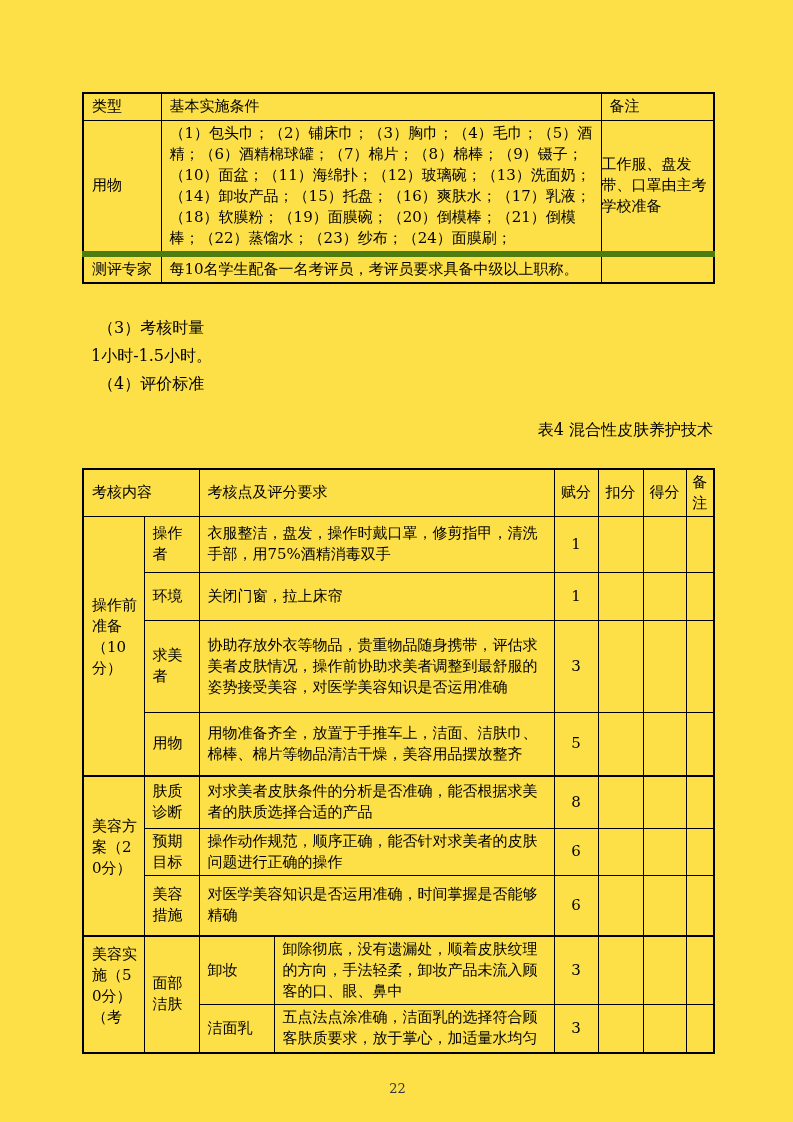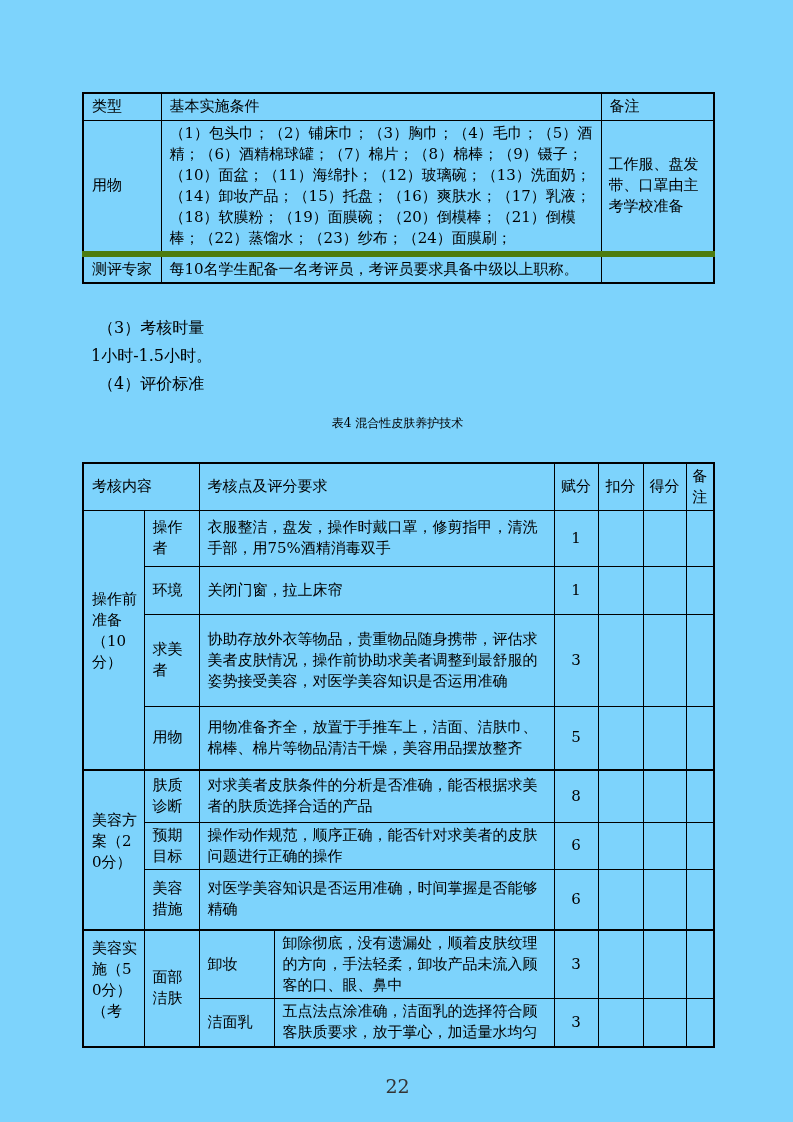--- a/index.html
+++ b/index.html
@@ -1,20 +1,20 @@
 <!DOCTYPE html>
 <html><head>
 <meta charset="utf-8">
 <style>
   * { box-sizing: border-box; margin: 0; padding: 0; }
   html, body { background: #ffffff; }
   .page {
     width: 793px;
     height: 1122px;
-    background: #7dd3fc;
+    background: #fde047;
     color: #000000;
     font-family: "DejaVu Serif", "Liberation Serif", serif;
     padding: 92px 80px 0 82px;
     overflow: hidden;
     position: relative;
   }
   table {
     border-collapse: collapse;
     table-layout: fixed;
     width: 631px;
@@ -26,47 +26,47 @@
     line-height: 21px;
     font-weight: normal;
     text-align: left;
     vertical-align: middle;
     padding: 2px 6px 2px 8px;
     word-break: break-all;
     overflow: hidden;
   }
   
   .t1 .row-expert td { border-top: 6px solid #4d7c0f; }
-  .t1 .cell-note { padding-left: 7px; margin-top: 15px; }
+  .t1 .cell-note { padding-left: 0; margin-top: 15px; }
   
   .body-para {
     font-size: 16px;
     line-height: 21px;
     margin-top: 7px;
     padding-left: 9px;
   }
   .body-para.indent { padding-left: 16px; }
   .body-para.first { margin-top: 33px; }
   .table-title {
-    font-size: 12px;
+    font-size: 16px;
     line-height: 21px;
-    margin-top: 19px;
-    text-align: center;
+    margin-top: 25px;
+    text-align: right;
   }
   
   .t2 { margin-top: 28px; }
   .t2 th { vertical-align: middle; }
   .t2 .num { text-align: center; padding: 2px 2px; }
   .t2 .group-label { padding: 2px 5px 19px 8px; }
   .t2 tr.group-start td { border-top: 2px solid #000; }
   
   .page-number {
     margin-top: 27px;
     text-align: center;
-    font-size: 19px;
+    font-size: 13px;
     color: #333;
     width: 631px;
   }
 </style>
 </head>
 <body>
 
 <div class="page">
 
   <table class="t1">

